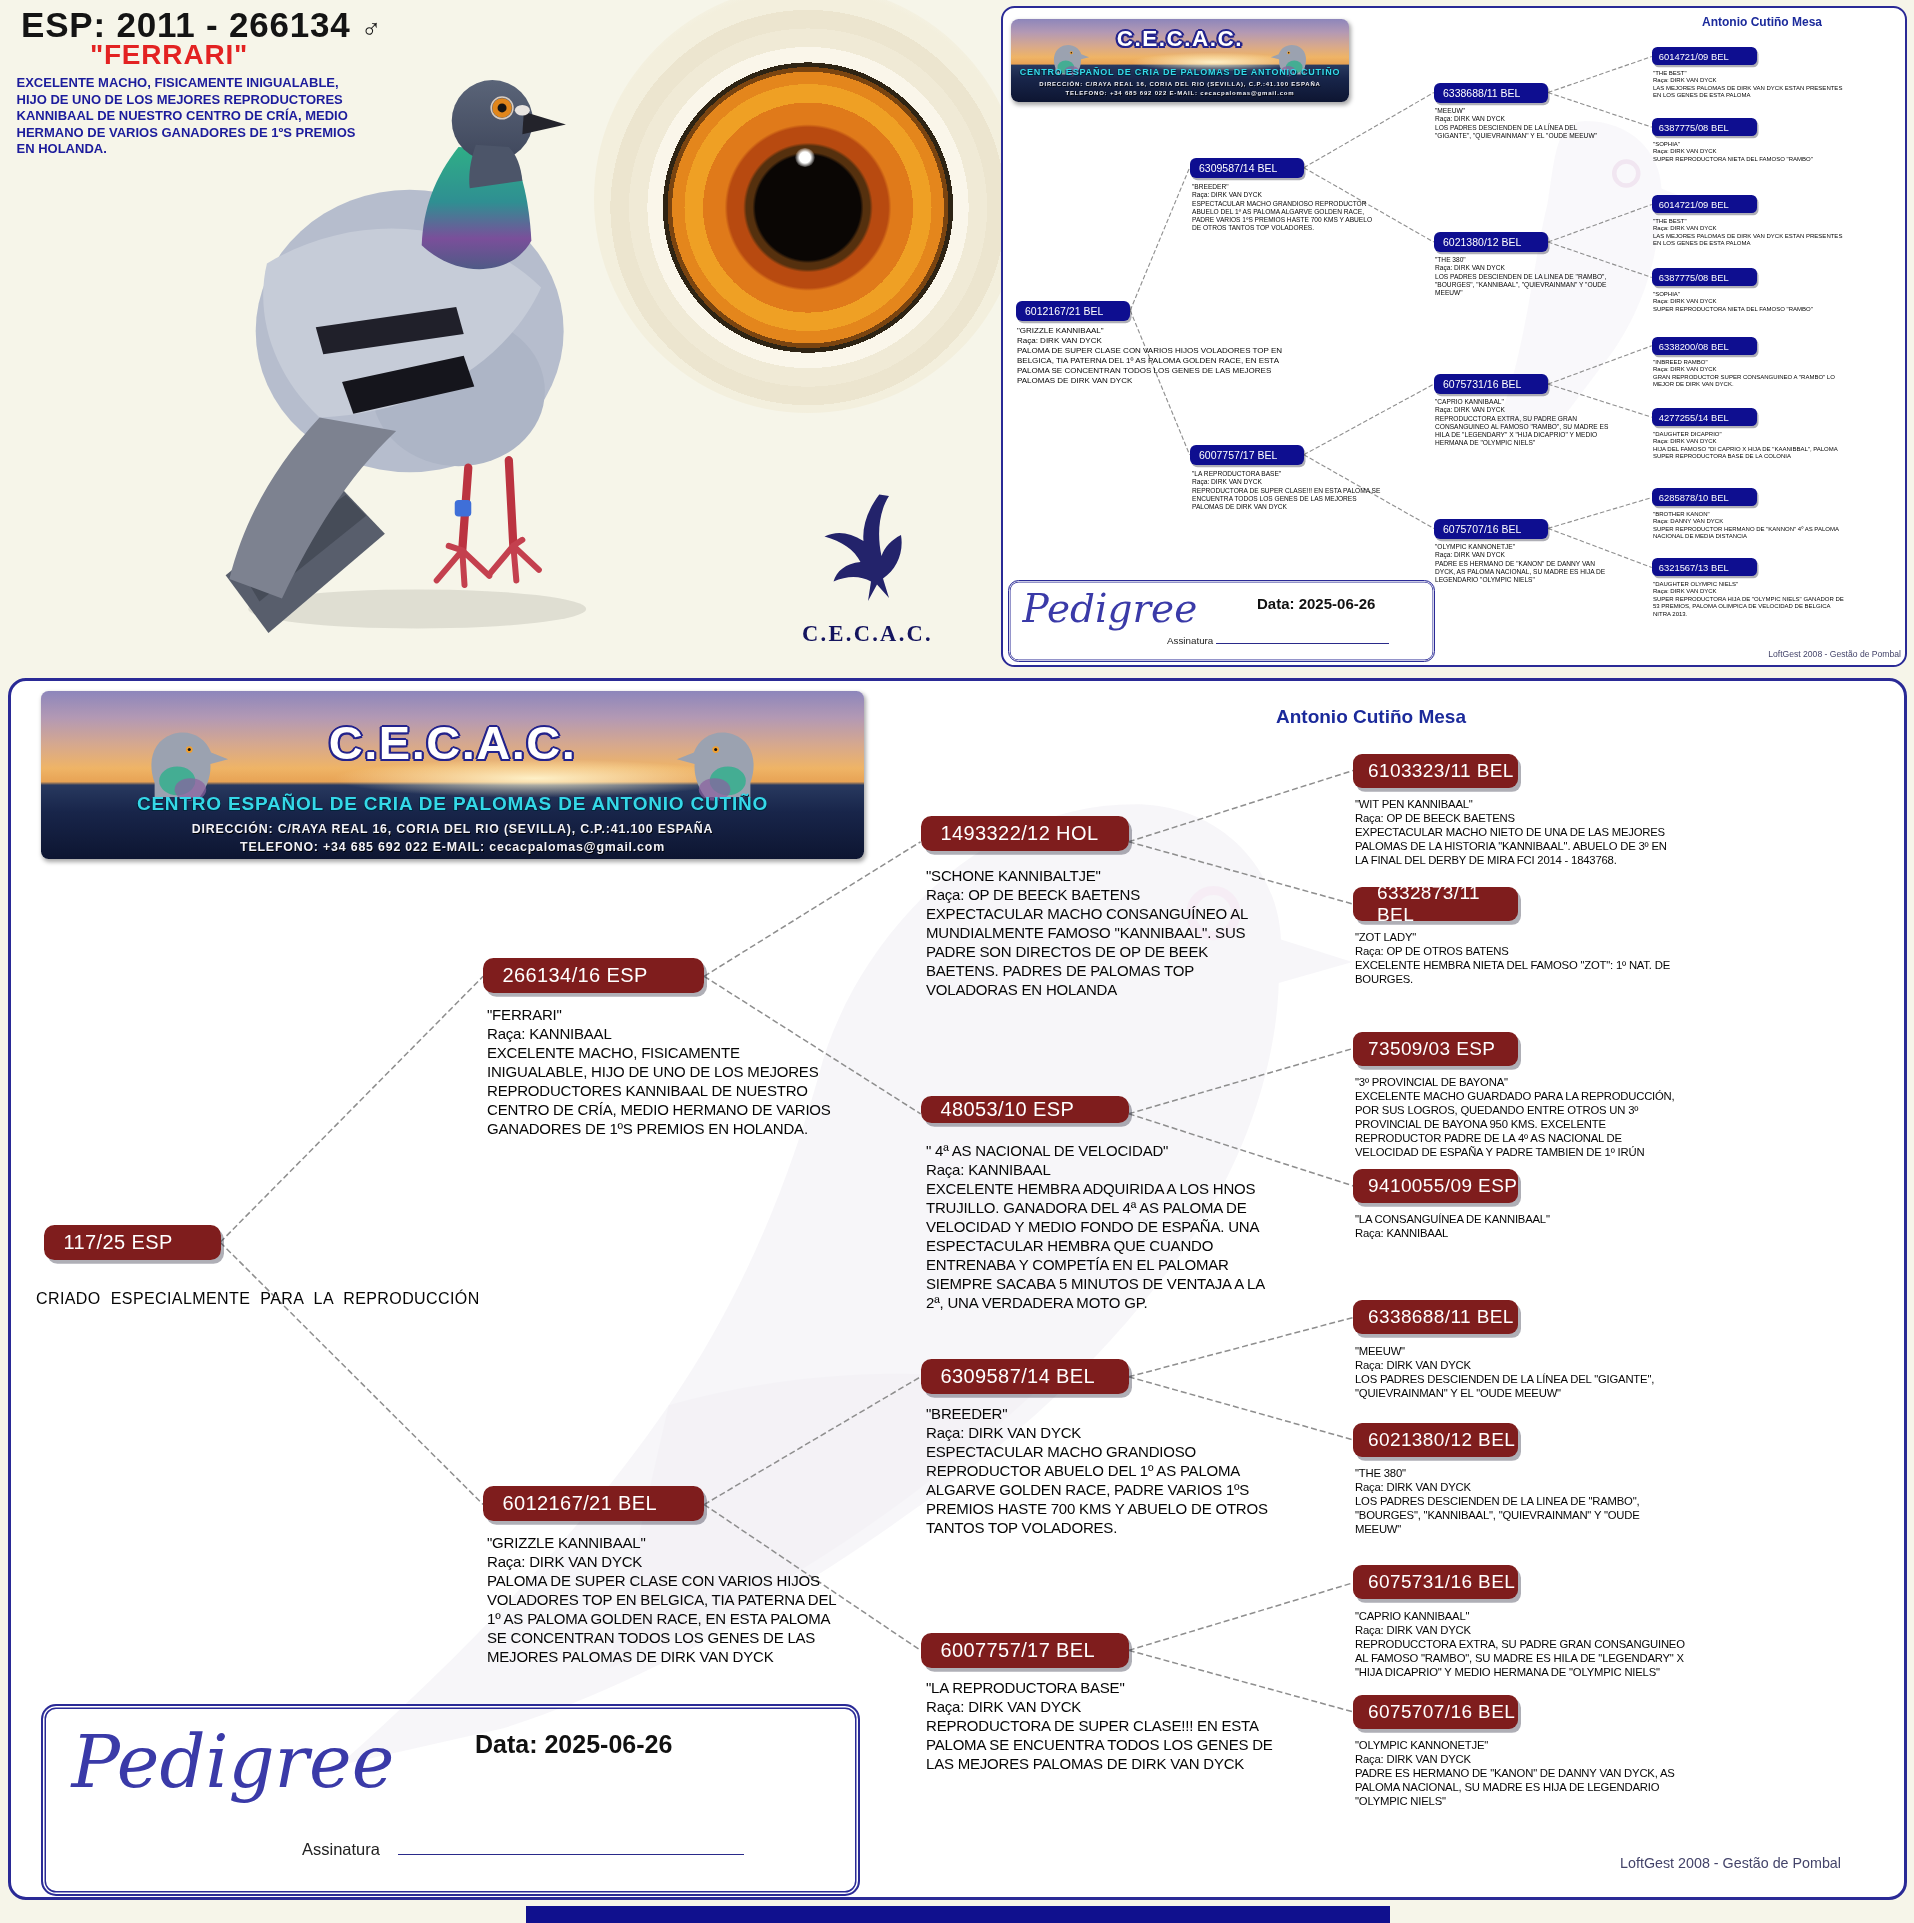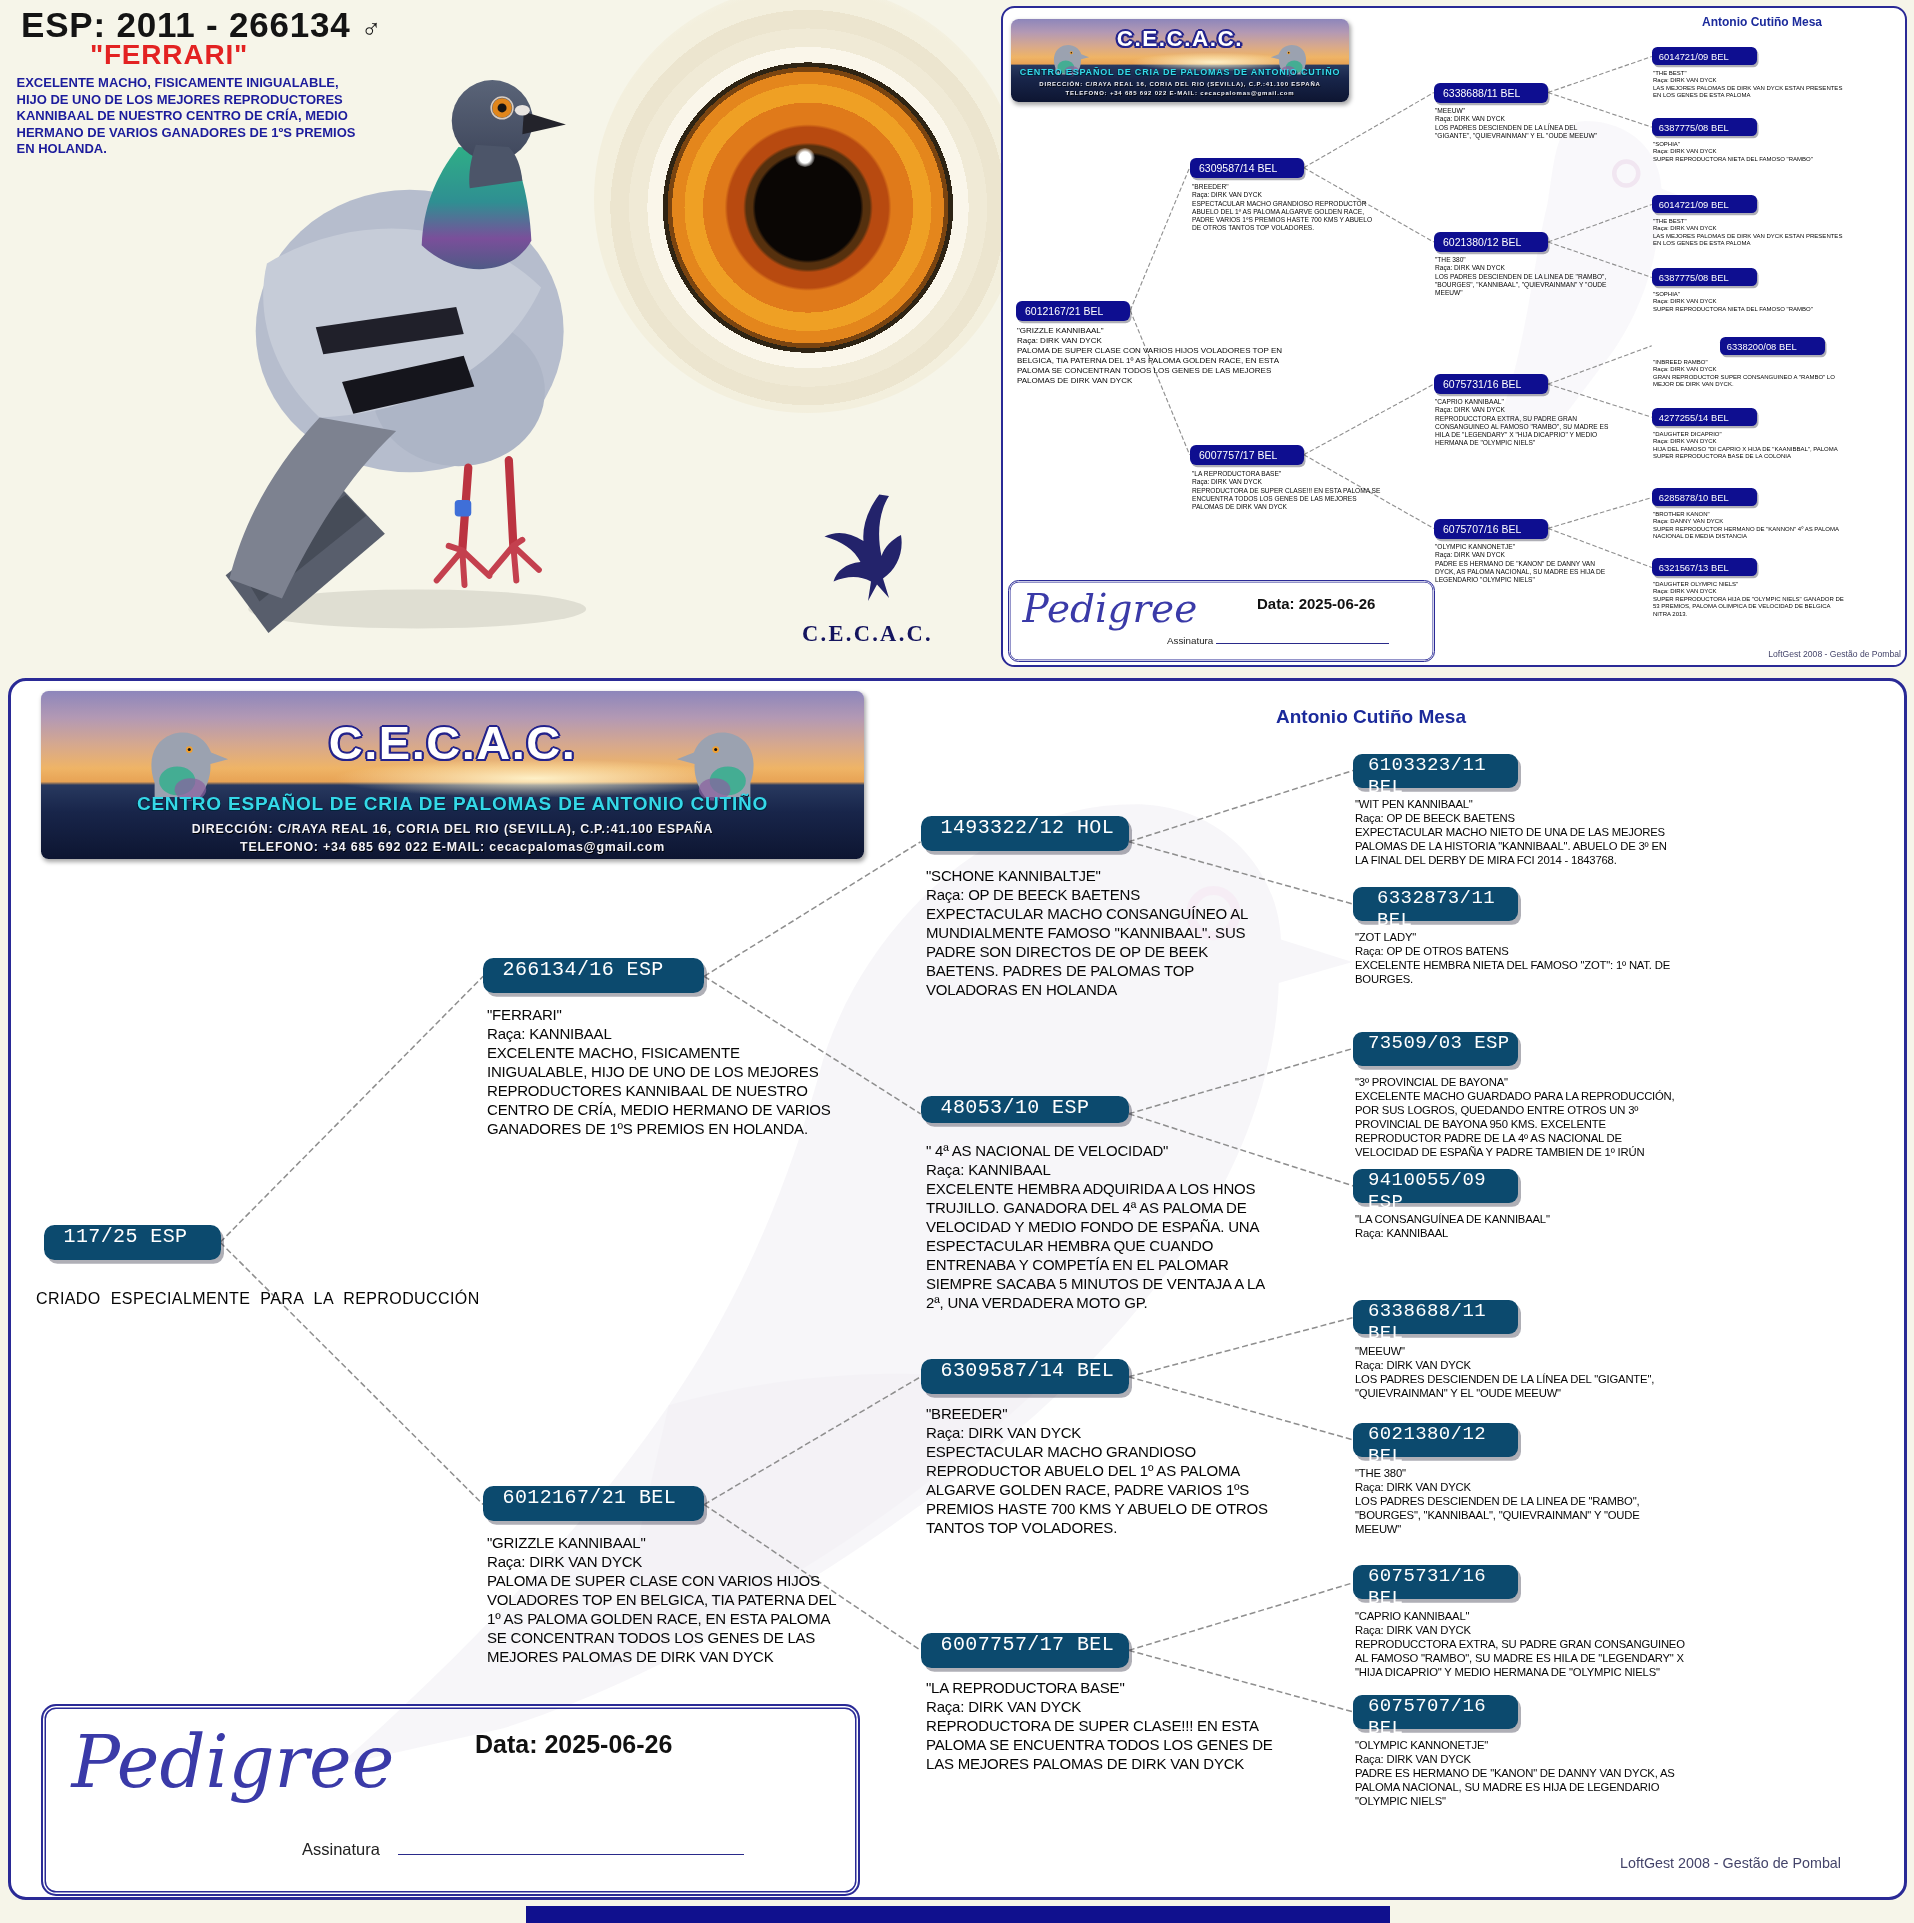--- a/index.html
+++ b/index.html
@@ -1,23 +1,23 @@
 <!DOCTYPE html>
 <html style="font-size:12px"><head>
 <meta charset="utf-8">
 <style>
   html,body{margin:0;padding:0;background:#e8e8e0;}
   .page{position:relative;width:1914px;height:1924px;background:#f6f5e9;overflow:hidden;
         font-family:"Liberation Sans",sans-serif;}
   .abs{position:absolute;}
 
   
-  .ring{position:absolute;background:#0c4a6e;border-radius:10.5px;color:#fff;
-        box-shadow:3px 3.8px 0 rgba(25,25,45,.35);display:flex;align-items:flex-start;
-        padding-left:19.5px;font-size:20px;letter-spacing:0.4px;box-sizing:border-box;font-family:Liberation Mono, monospace;}
+  .ring{position:absolute;background:#7f1d1d;border-radius:10.5px;color:#fff;
+        box-shadow:3px 3.8px 0 rgba(25,25,45,.35);display:flex;align-items:center;
+        padding-left:19.5px;font-size:20px;letter-spacing:0.4px;box-sizing:border-box;}
   .ring.gg{border-radius:9px;font-size:19px;padding-left:15px;}
   .ringm{position:absolute;background:#0e0e90;border-radius:6px;color:#fff;
         box-shadow:1.5px 2.3px 0 rgba(25,25,45,.35);display:flex;align-items:center;
         padding-left:9px;font-size:10.5px;box-sizing:border-box;}
   .ringm.gg{font-size:9.4px;padding-left:6.8px;border-radius:5.3px;}
 
   
   .nt{position:absolute;font-size:15px;line-height:19px;letter-spacing:-0.2px;color:#060606;}
   .nt div{margin:0;}
   .nt-s{font-size:11.3px;line-height:14px;}
@@ -243,21 +243,21 @@
     <div>LAS MEJORES PALOMAS DE DIRK VAN DYCK ESTAN PRESENTES EN LOS GENES DE ESTA PALOMA</div>
   </div>
   <div class="ringm gg" style="left:1652px;top:268px;width:105px;height:18px;">
     <span>6387775/08 BEL</span>
     </div>
   <div class="mt mt-g" style="left:1653px;top:291px;width:194px;">
     <div>"SOPHIA"</div>
     <div>Raça: DIRK VAN DYCK</div>
     <div>SUPER REPRODUCTORA NIETA DEL FAMOSO "RAMBO"</div>
   </div>
-  <div class="ringm gg" style="left:1720px;top:337px;width:105px;height:18px;">
+  <div class="ringm gg" style="left:1652px;top:337px;width:105px;height:18px;">
     <span>6338200/08 BEL</span>
     </div>
   <div class="mt mt-g" style="left:1653px;top:359px;width:194px;">
     <div>"INBREED RAMBO"</div>
     <div>Raça: DIRK VAN DYCK</div>
     <div>GRAN REPRODUCTOR SUPER CONSANGUINEO A "RAMBO" LO MEJOR DE DIRK VAN DYCK.</div>
   </div>
   <div class="ringm gg" style="left:1652px;top:408px;width:105px;height:18px;">
     <span>4277255/14 BEL</span>
     </div>

